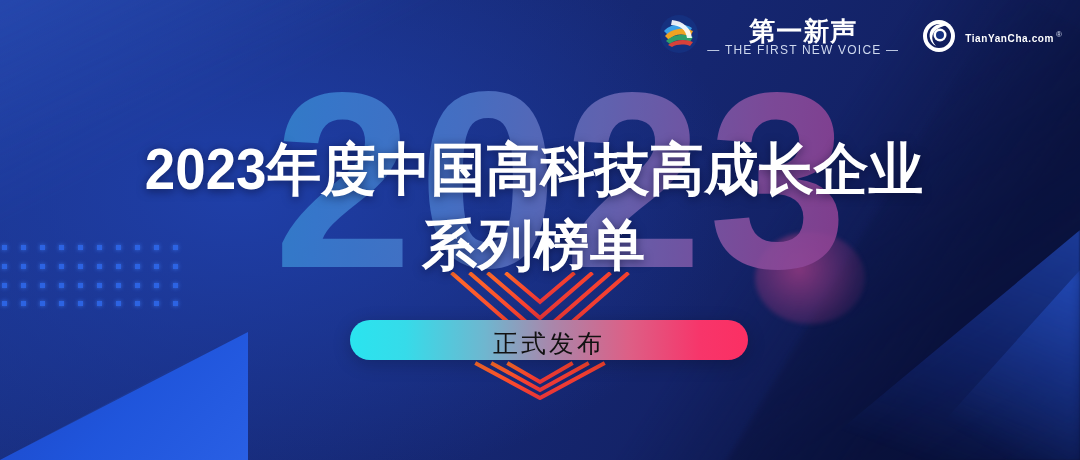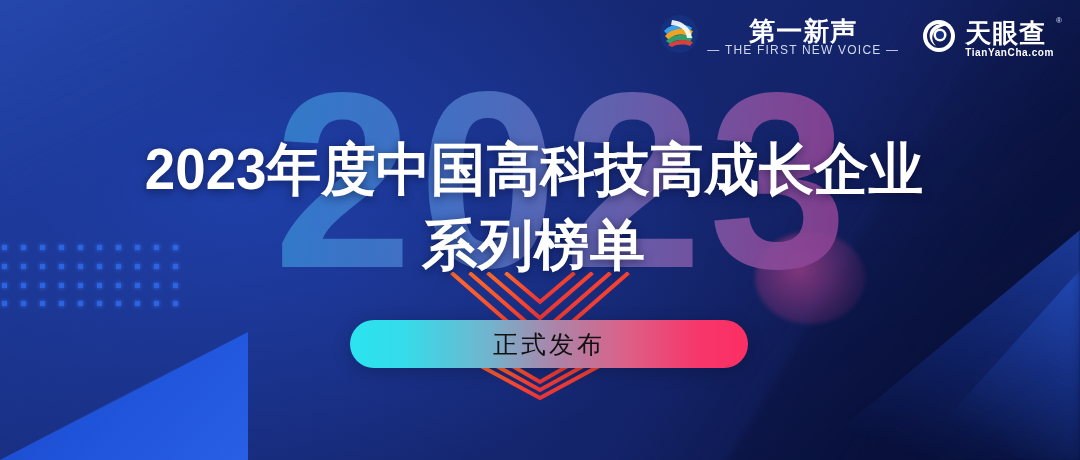--- a/index.html
+++ b/index.html
@@ -161,31 +161,31 @@
     font-size:55px;
     line-height:66px;
     letter-spacing:1px;
     margin-top:10px;
   }
 
   
   #pill {
     position:absolute;
     left:350px; top:320px;
-    width:398px; height:48px;
+    width:398px; height:40px;
     border-radius:26px;
     background:linear-gradient(90deg,
         #2ae4ef 0%,
         #36dbe9 14%,
         #6fb6cf 34%,
         #a788ac 50%,
         #dd5f86 70%,
         #f7356a 88%,
         #fb2f63 100%);
-    display:flex; align-items:center; justify-content:center;
+    display:flex; align-items:flex-end; justify-content:center;
     box-shadow:0 4px 18px rgba(0,0,0,.22);
   }
   #pill .pill-label {
     color:#121212;
     font-size:25px;
     font-weight:400;
     letter-spacing:3px;
     font-family:"Liberation Sans", sans-serif;
   }
 
@@ -345,20 +345,19 @@
       <span class="logo-icon">
         <svg width="36" height="36" viewBox="0 0 36 36" xmlns="http://www.w3.org/2000/svg" aria-hidden="true">
           <path d="M18 2 A16 16 0 1 0 18 34 A16 16 0 0 0 18 2 Z M18 6 A12 12 0 1 1 18 30 A12 12 0 0 1 18 6 Z" fill="#ffffff"></path>
           <path d="M30 7 C24 4, 14 5, 10 12 C7 17, 9 25, 15 28 C10 23, 10 16, 15 12 C20 8, 26 7, 30 7 Z" fill="#ffffff"></path>
           <circle cx="19" cy="17" r="6.5" fill="#ffffff"></circle>
           <circle cx="19" cy="17" r="4" fill="#15307f"></circle>
         </svg>
       </span>
       <div class="tyc-wrap">
         <span class="tyc-r">®</span>
-        <span class="logo-cn">天眼查</span>
         <span class="logo-en-tyc">TianYanCha.com</span>
       </div>
     </div>
 
   </div>
 
 </div>
 
 </body></html>

